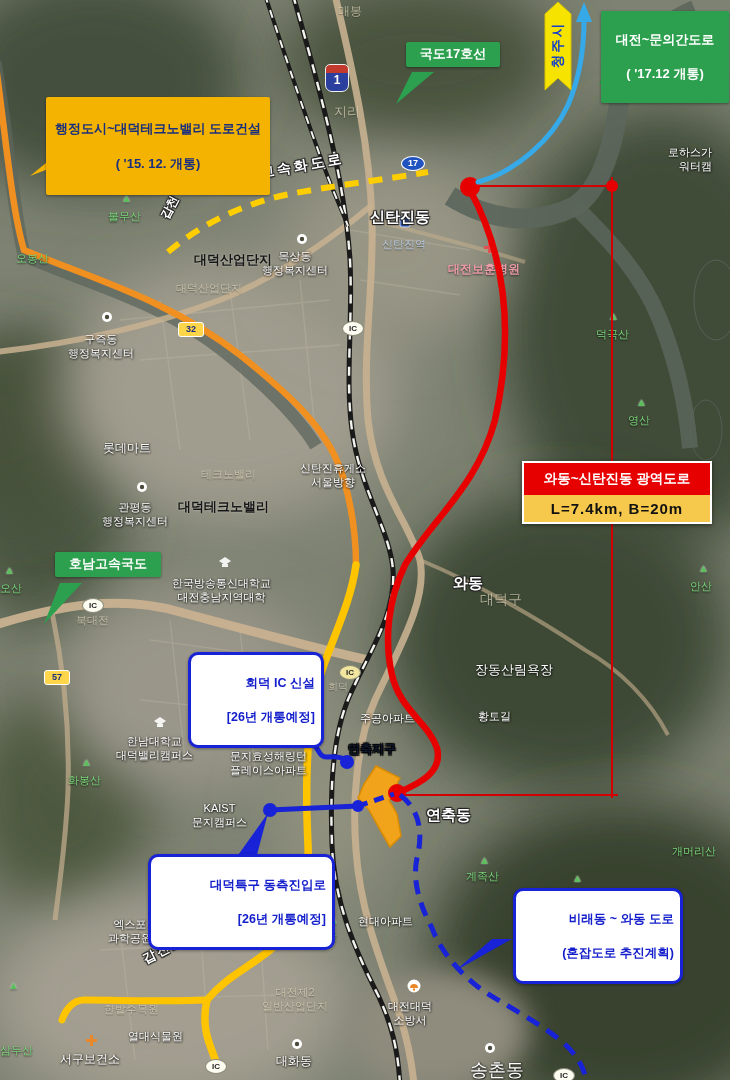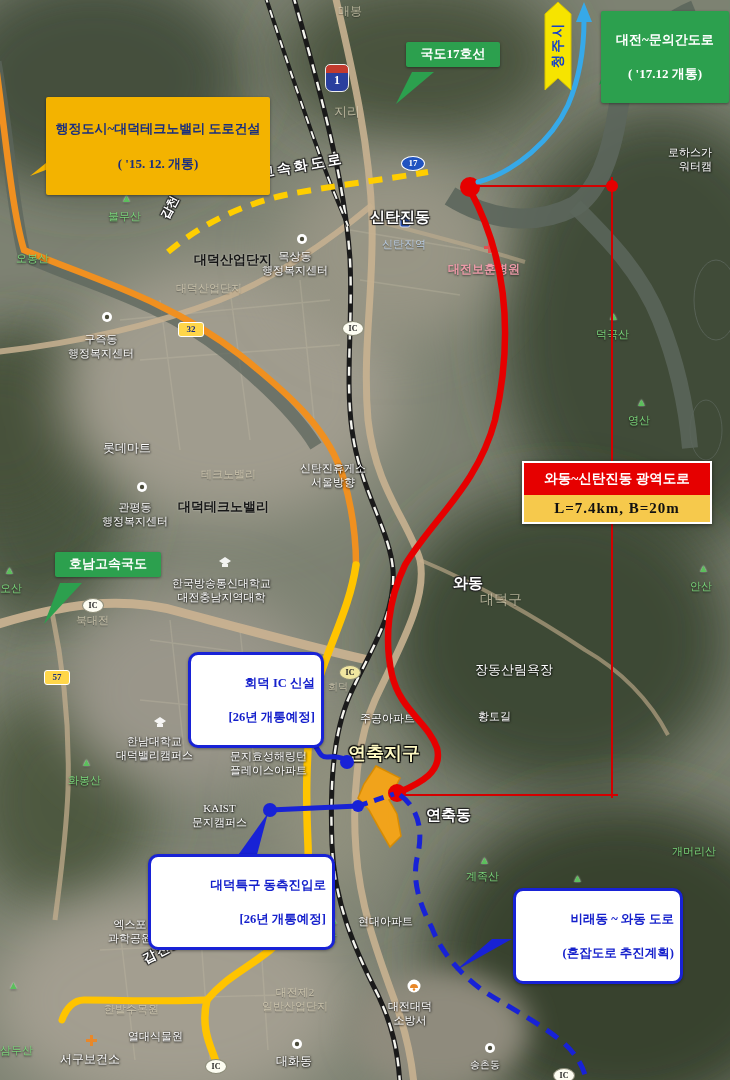--- a/index.html
+++ b/index.html
@@ -1,32 +1,32 @@
 <!DOCTYPE html>
 <html><head>
 <meta charset="utf-8">
 <style>
   html,body{margin:0;padding:0;background:#222;}
   #stage{position:relative;width:730px;height:1080px;overflow:hidden;
-         font-family:Liberation Serif, serif;background:#7d8272;}
+         font-family:Liberation Sans, sans-serif;background:#7d8272;}
   svg{position:absolute;left:0;top:0;}
   #terrain{z-index:1;}
   .lblayer{z-index:2;}
   #overlay{z-index:3;}
   .toplayer{z-index:4;}
   .lbl{position:absolute;white-space:pre-line;line-height:1.25;pointer-events:none;}
   .w{color:#fff;font-size:11px;text-shadow:0 1px 2px rgba(0,0,0,.85),1px 0 2px rgba(0,0,0,.7);}
   .wb{color:#fff;font-size:14px;font-weight:bold;
       text-shadow:-1px -1px 1px #222,1px -1px 1px #222,-1px 1px 1px #222,1px 1px 1px #222;}
   .blk{color:#151515;font-size:13px;font-weight:bold;text-shadow:0 0 2px rgba(255,255,255,.5);}
   .faint{color:#d9d0b6;opacity:.72;font-size:11px;text-shadow:0 1px 1px rgba(0,0,0,.5);}
   .grn{color:#79d379;font-size:11px;text-shadow:0 1px 2px rgba(0,0,0,.8);}
   .tri{color:#5cbf5c;font-size:11px;text-shadow:0 0 2px #fff,0 1px 2px rgba(0,0,0,.6);}
   .pink{color:#eb9aa8;font-size:12px;font-weight:bold;text-shadow:0 1px 2px rgba(0,0,0,.6);}
-  .yel{color:#fef9c3;font-size:18px;font-weight:bold;
+  .yel{color:#0f172a;font-size:12px;font-weight:bold;
        text-shadow:-1px -1px 1px #000,1px -1px 1px #000,-1px 1px 1px #000,1px 1px 1px #000;}
   .blue-faint{color:#bcd2ee;opacity:.85;font-size:11px;text-shadow:0 1px 1px rgba(0,0,0,.5);}
   .callout-green{position:absolute;background:#2ca04e;color:#fff;font-weight:bold;text-align:center;
        font-size:13px;line-height:1.3;padding:4px 5px;border-radius:2px;white-space:pre-line;
        box-shadow:0 1px 3px rgba(0,0,0,.4);}
   .callout-yellow{position:absolute;background:#f3b300;color:#1a2f7e;font-weight:bold;text-align:center;
        font-size:13px;line-height:1.35;padding:5px 6px;border-radius:2px;white-space:pre-line;
        box-shadow:0 1px 3px rgba(0,0,0,.4);}
   .callout-blue{position:absolute;background:#fff;border:3px solid #1822d6;border-radius:10px;
        color:#1520cc;font-weight:bold;text-align:right;font-size:12.5px;line-height:1.35;
@@ -218,21 +218,21 @@
     <div class="lbl w" style="left:108px;top:918px;text-align:center;">엑스포
 과학공원</div>
     <div class="lbl wb" style="left:138px;top:928px;font-size:13px;transform:rotate(-27deg);letter-spacing:2px;">갑천고속화도로</div>
     <div class="lbl faint" style="left:104px;top:1003px;">한밭수목원</div>
     <div class="lbl w" style="left:128px;top:1030px;">열대식물원</div>
     <div class="crossicon" style="left:86px;top:1035px;color:#e8882a;"></div>
     <div class="lbl w" style="left:60px;top:1052px;font-size:12px;">서구보건소</div>
     <div class="lbl w" style="left:276px;top:1054px;font-size:12px;">대화동</div>
     <div class="lbl faint" style="left:262px;top:986px;text-align:center;">대전제2
 일반산업단지</div>
-    <div class="lbl w" style="left:470px;top:1059px;font-size:10px;">송촌동</div>
+    <div class="lbl w" style="left:470px;top:1059px;font-size:18px;">송촌동</div>
     <div class="lbl w" style="left:388px;top:1000px;text-align:center;">대전대덕
 소방서</div>
     <div class="lbl tri" style="left:8px;top:979px;">▲</div>
     <div class="lbl grn" style="left:0px;top:996px;margin-top:48px;">삼두산</div>
     <div class="lbl tri" style="left:121px;top:192px;">▲</div>
     <div class="lbl grn" style="left:108px;top:210px;">불무산</div>
     <div class="lbl grn" style="left:16px;top:252px;">오봉산</div>
     <div class="lbl tri" style="left:608px;top:310px;">▲</div>
     <div class="lbl grn" style="left:596px;top:328px;">덕곡산</div>
     <div class="lbl tri" style="left:636px;top:396px;">▲</div>

